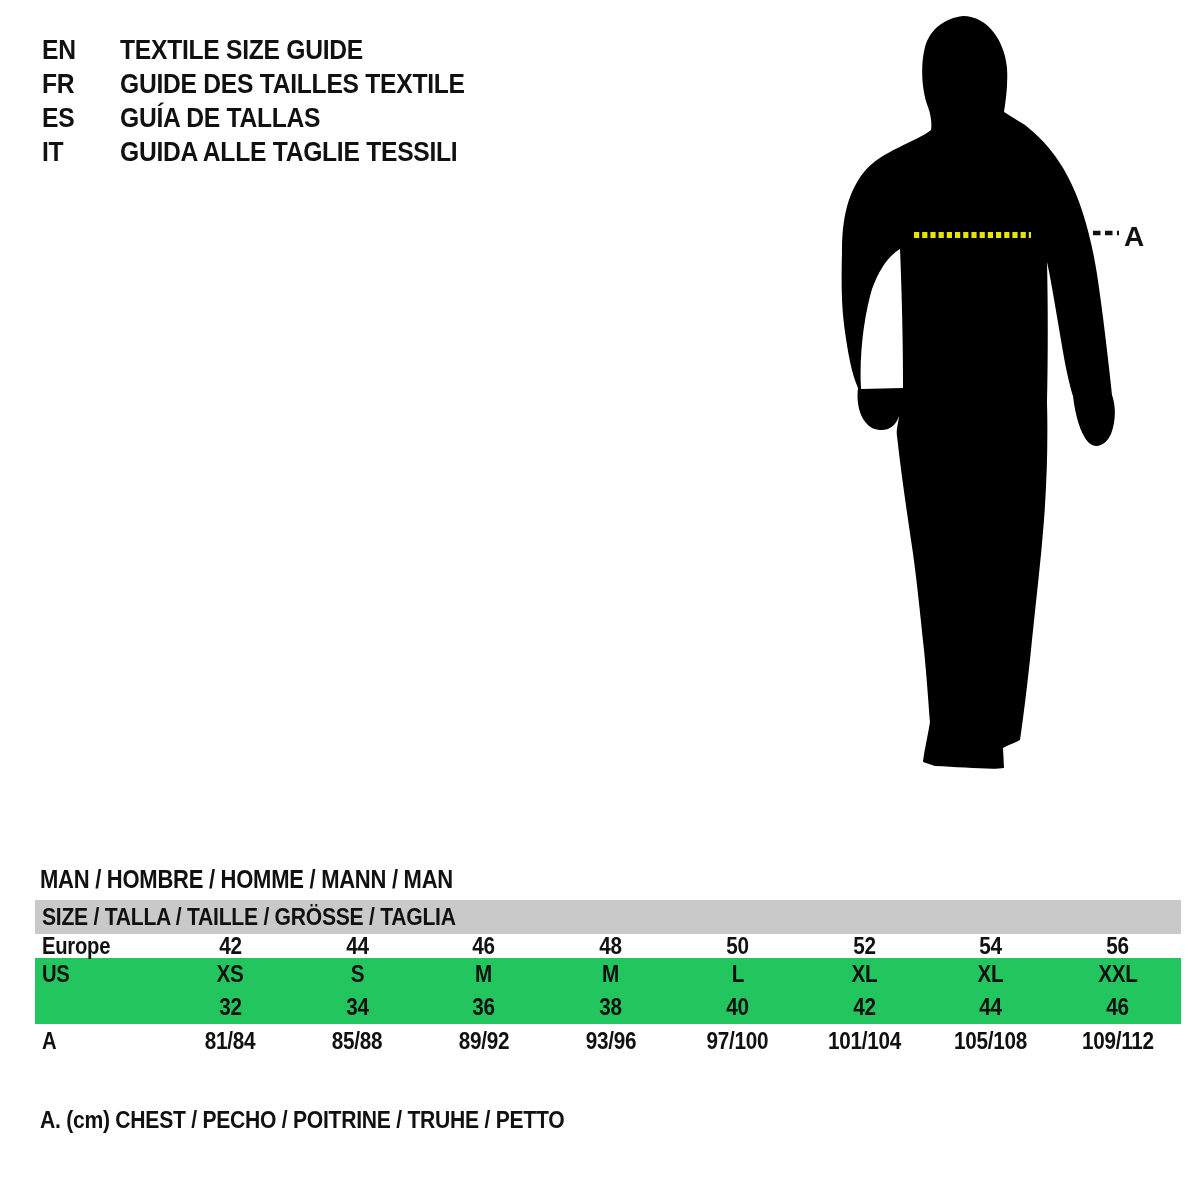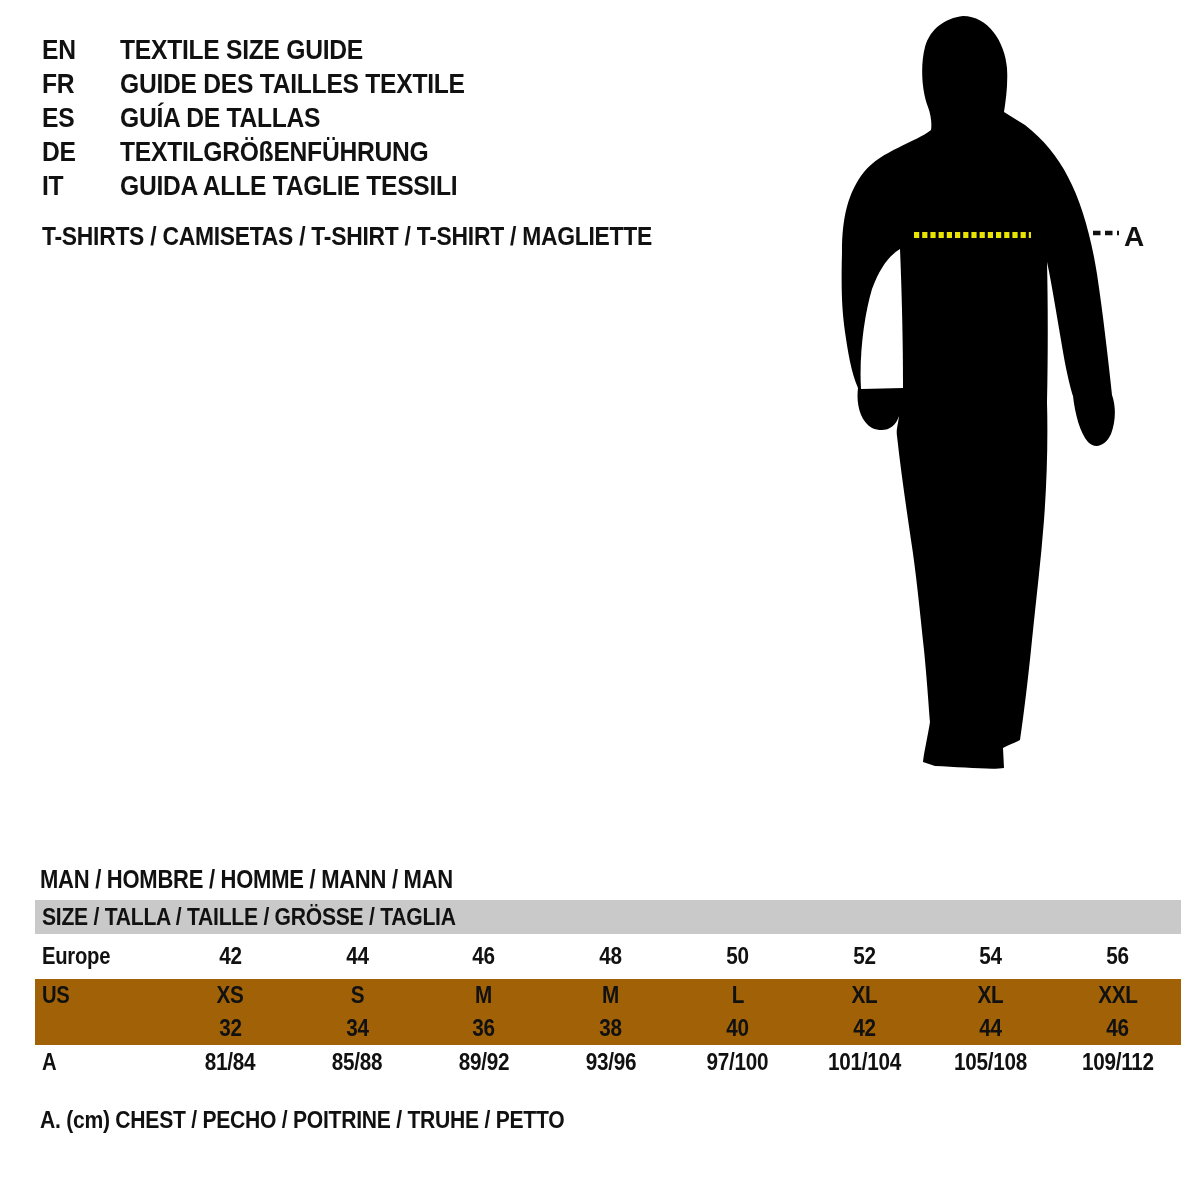--- a/index.html
+++ b/index.html
@@ -33,21 +33,21 @@
   
   .section-title { left: 40px; top: 841px; font-size: 25px; margin-top: 24px; }
 
   
   .size-table { left: 35px; top: 888px; width: 1146px; }
   .thead {
     height: 34px; display: flex; align-items: center;
     padding-left: 7px; font-size: 24px;
   }
   .trow { display: flex; align-items: center; font-size: 23px; }
-  .trow.r-europe { height: 45px; }
+  .trow.r-europe { height: 24px; }
   .trow.r-us     { height: 33px; }
   .trow.r-num    { height: 33px; justify-content: center; }
   .trow.r-a      { height: 35px; }
   .tlabel { width: 132px; padding-left: 7px; }
   .tcell  { flex: 1 1 0; text-align: center; }
 
   
   .footnote { left: 40px; top: 1106px; font-size: 24px; }
 
   svg text { font-family: "Liberation Sans", "DejaVu Sans", sans-serif; }
@@ -62,31 +62,26 @@
   </div>
   <div class="lang-row">
     <span class="lang-code"><span class="cx">FR</span></span>
     <span class="cx">GUIDE DES TAILLES TEXTILE</span>
   </div>
   <div class="lang-row">
     <span class="lang-code"><span class="cx">ES</span></span>
     <span class="cx">GUÍA DE TALLAS</span>
   </div>
   <div class="lang-row">
-    <span class="lang-code"><span class="cx">DE</span></span>
-    <span class="cx">TEXTILGRÖßENFÜHRUNG</span>
-  </div>
-  <div class="lang-row">
     <span class="lang-code"><span class="cx">IT</span></span>
     <span class="cx">GUIDA ALLE TAGLIE TESSILI</span>
   </div>
 </div>
 
 <div class="abs product-block">
-  <div class="product-line"><span class="cx">T-SHIRTS / CAMISETAS / T-SHIRT / T-SHIRT / MAGLIETTE</span></div>
 </div>
 
 <div class="abs figure-wrap">
   <svg width="380" height="800" viewBox="0 0 380 800">
 
     <path d="M143,16
          C125,18 110,29 105,47
          C100,66 102,92 108,107
          C111,115 112,124 111,130
          C96,142 61,151 44,172
@@ -148,21 +143,21 @@
     <span class="tcell"><span class="cxc">42</span></span>
     <span class="tcell"><span class="cxc">44</span></span>
     <span class="tcell"><span class="cxc">46</span></span>
     <span class="tcell"><span class="cxc">48</span></span>
     <span class="tcell"><span class="cxc">50</span></span>
     <span class="tcell"><span class="cxc">52</span></span>
     <span class="tcell"><span class="cxc">54</span></span>
     <span class="tcell"><span class="cxc">56</span></span>
   </div>
 
-  <div style="background: #a16207;">
+  <div style="background: #22c55e;">
     <div class="trow r-us">
       <span class="tlabel"><span class="cx">US</span></span>
       <span class="tcell"><span class="cxc">XS</span></span>
       <span class="tcell"><span class="cxc">S</span></span>
       <span class="tcell"><span class="cxc">M</span></span>
       <span class="tcell"><span class="cxc">M</span></span>
       <span class="tcell"><span class="cxc">L</span></span>
       <span class="tcell"><span class="cxc">XL</span></span>
       <span class="tcell"><span class="cxc">XL</span></span>
       <span class="tcell"><span class="cxc">XXL</span></span>

